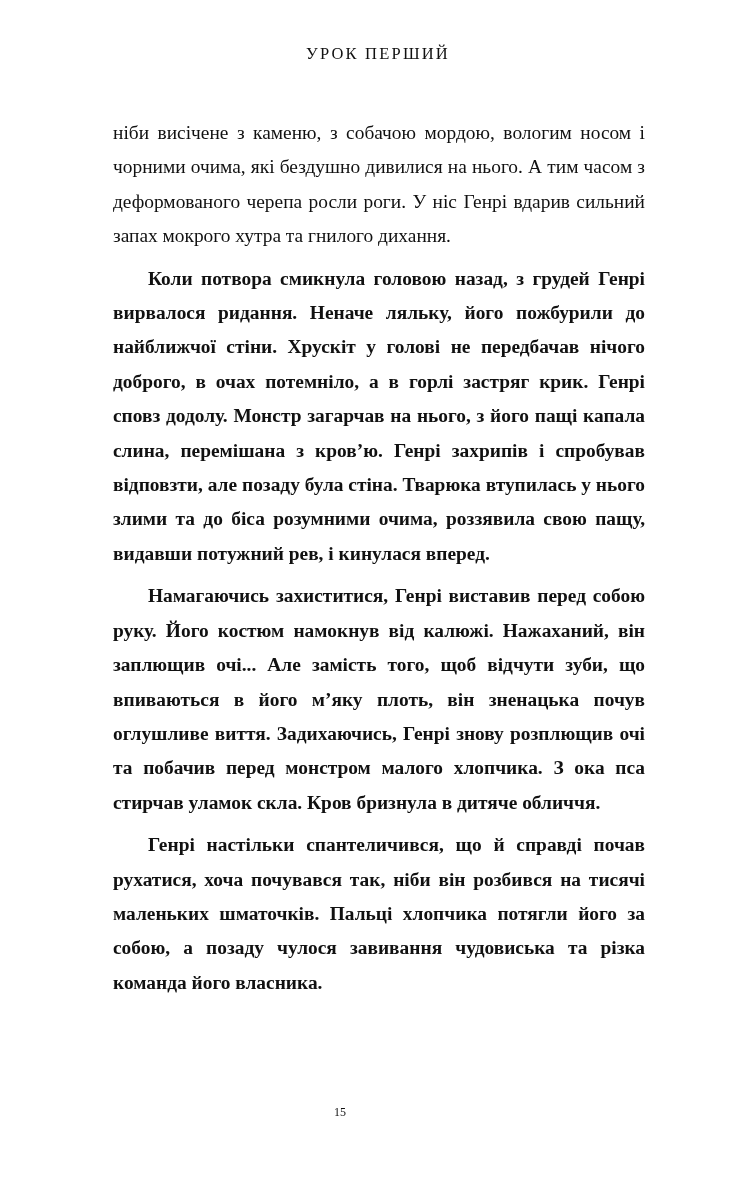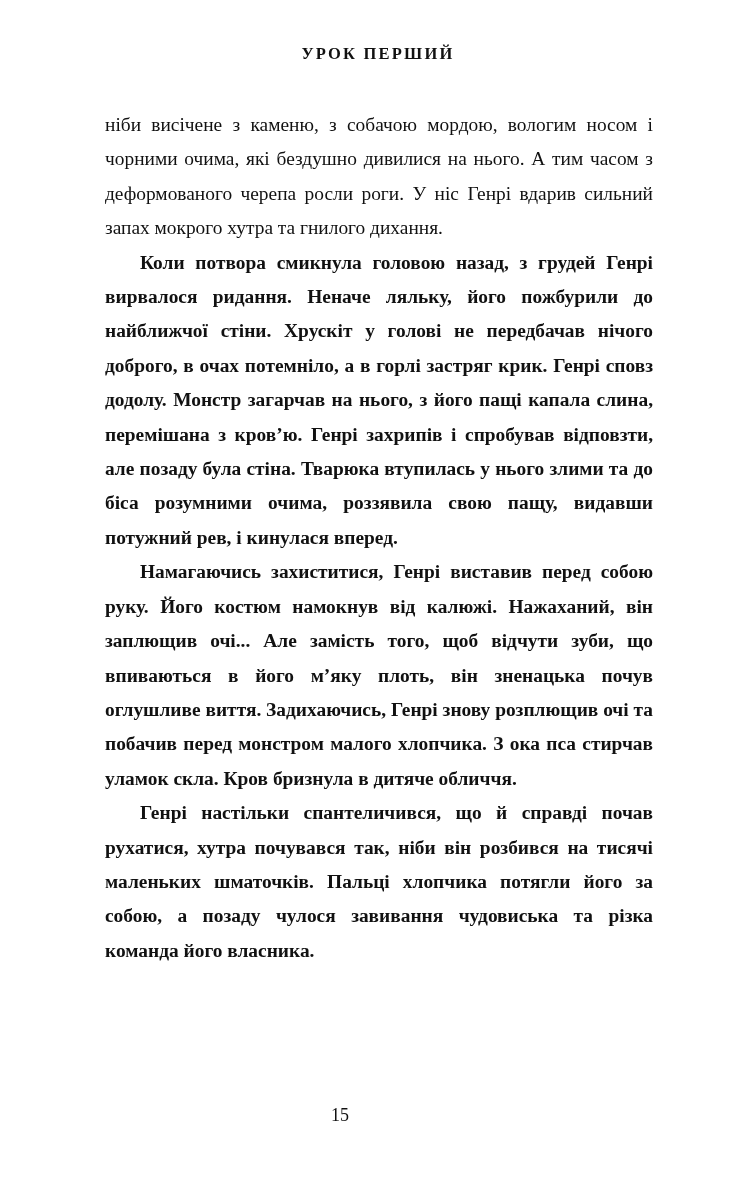--- a/index.html
+++ b/index.html
@@ -25,61 +25,61 @@
   .running-head {
     position: absolute;
     top: 44px;
     left: 0;
     width: 756px;
     text-align: center;
     font-size: 16.5px;
     letter-spacing: 2.2px;
     font-variant: small-caps;
     text-transform: uppercase;
-    font-weight: 700;
+    font-weight: 400;
     color: #111111;
   }
   .text-block {
     position: absolute;
     top: 108px;
     left: 105px;
     width: 548px;
     font-size: 19.4px;
     line-height: 34.4px;
     text-align: justify;
     text-justify: inter-word;
     hyphens: manual;
     color: #111111;
   }
   .text-block p {
-    margin: 0;
+    margin: 8px;
   }
   .text-block p.indent {
     text-indent: 35px;
     font-weight: bold;
   }
   .folio {
     position: absolute;
     top: 1105px;
     left: 0;
     width: 680px;
     text-align: center;
-    font-size: 18px;
+    font-size: 12px;
     color: #111111;
   }
 </style>
 </head>
 <body>
 
 <div class="page">
 
   <div class="running-head">Урок перший</div>
 
   <div class="text-block">
     <p>ніби висічене з каменю, з собачою мордою, вологим носом і чорними очима, які бездушно дивилися на нього. А тим часом з деформованого черепа росли роги. У ніс Генрі вдарив сильний запах мокрого хутра та гнилого дихання.</p>
     <p class="indent">Коли потвора смикнула головою назад, з грудей Генрі вирвалося ридання. Неначе ляльку, його пожбурили до найближчої стіни. Хрускіт у голові не передбачав нічого доброго, в очах потемніло, а в горлі застряг крик. Генрі сповз додолу. Монстр загарчав на нього, з його пащі капала слина, перемішана з кров’ю. Генрі захрипів і спробував відповзти, але позаду була стіна. Тварюка втупилась у нього злими та до біса розумними очима, роззявила свою пащу, видавши потужний рев, і кинулася вперед.</p>
     <p class="indent">Намагаючись захиститися, Генрі виставив перед собою руку. Його костюм намокнув від калюжі. Нажаханий, він заплющив очі... Але замість того, щоб відчути зуби, що впиваються в його м’яку плоть, він зненацька почув оглушливе виття. Задихаючись, Генрі знову розплющив очі та побачив перед монстром малого хлопчика. З ока пса стирчав уламок скла. Кров бризнула в дитяче обличчя.</p>
-    <p class="indent">Генрі настільки спантеличився, що й справді почав рухатися, хутра почувався так, ніби він розбився на тисячі маленьких шматочків. Пальці хлопчика потягли його за собою, а позаду чулося завивання чудовиська та різка команда його власника.</p>
+    <p class="indent">Генрі настільки спантеличився, що й справді почав рухатися, хоча почувався так, ніби він розбився на тисячі маленьких шматочків. Пальці хлопчика потягли його за собою, а позаду чулося завивання чудовиська та різка команда його власника.</p>
   </div>
 
   <div class="folio">15</div>
 
 </div>
 
 </body></html>

